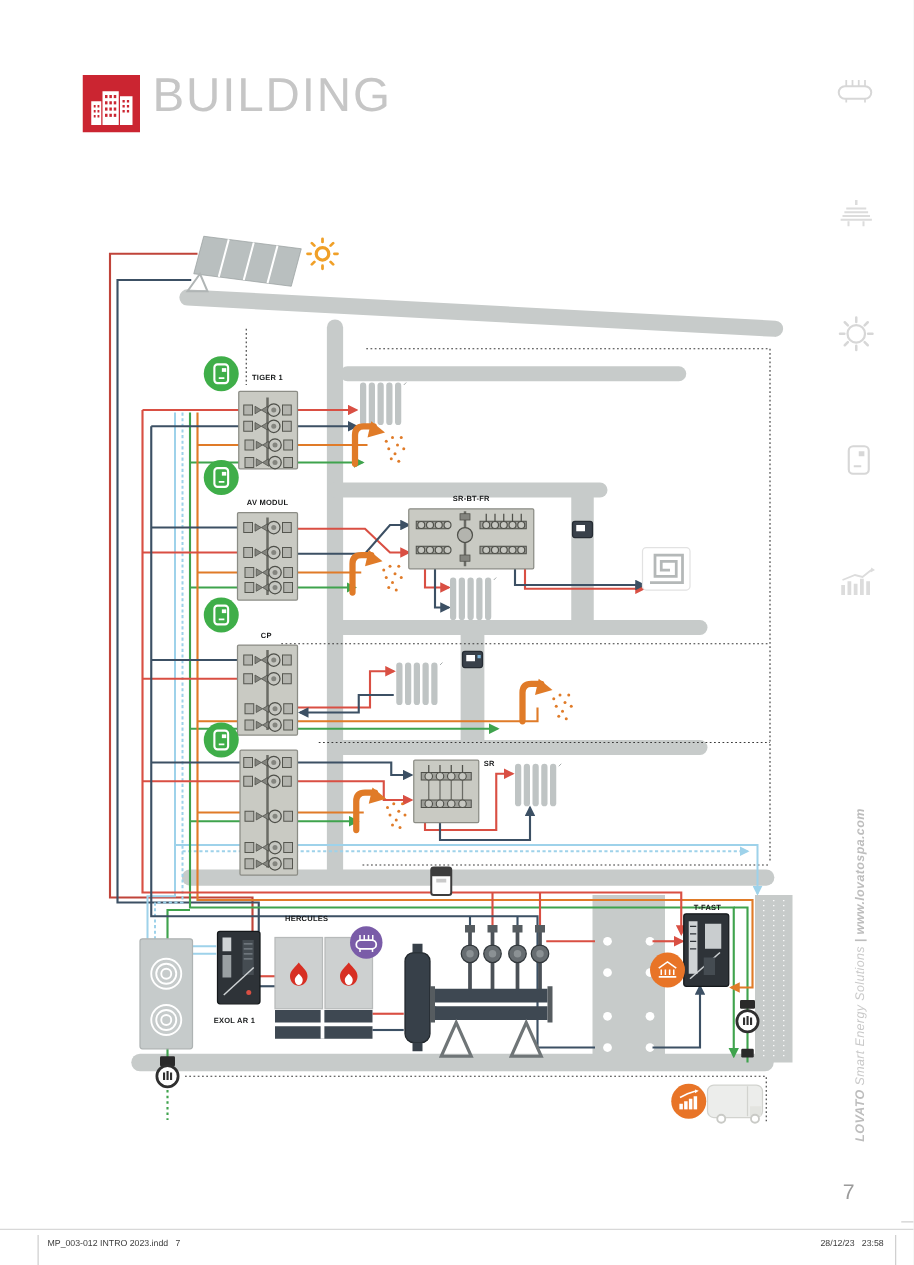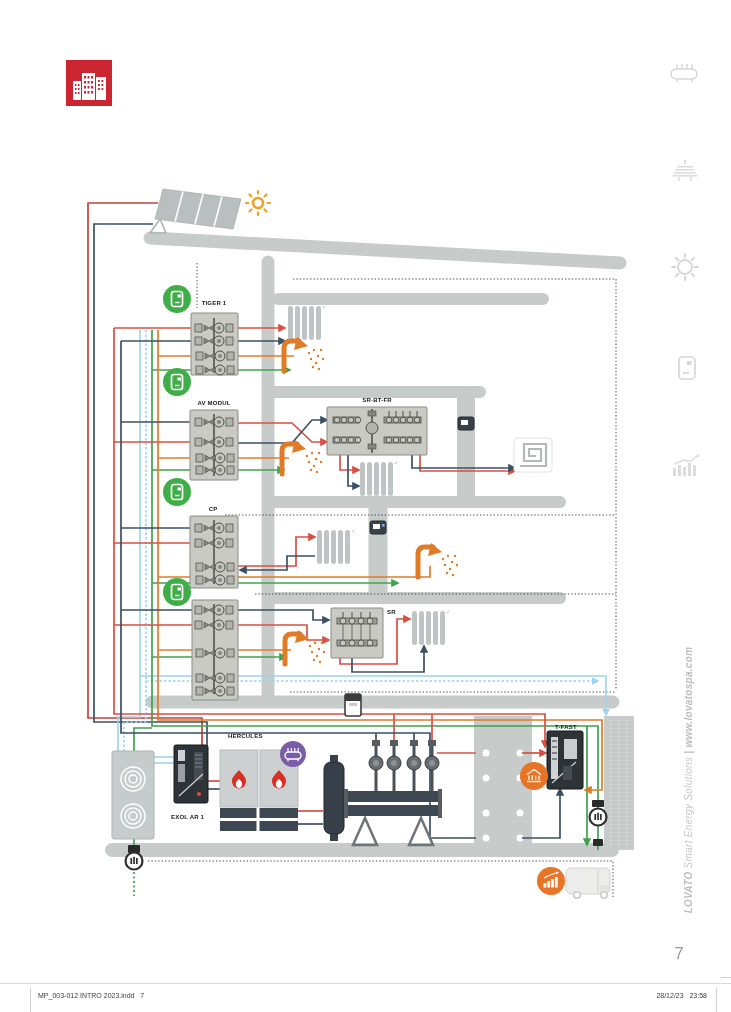--- a/index.html
+++ b/index.html
@@ -58,20 +58,21 @@
           <rect x="25" y="31" width="2" height="2.5"></rect>
         <rect x="32" y="20" width="1.8" height="2"></rect>
           <rect x="35.5" y="20" width="1.8" height="2"></rect>
         <rect x="32" y="24" width="1.8" height="2"></rect>
           <rect x="35.5" y="24" width="1.8" height="2"></rect>
         <rect x="32" y="28" width="1.8" height="2"></rect>
           <rect x="35.5" y="28" width="1.8" height="2"></rect>
       </g>
     </g>
   </svg>
+  <div class="title">BUILDING</div>
 
   <svg class="diagram" viewBox="0 0 731 1012">
     <defs>
       <marker id="mr" markerWidth="5" markerHeight="5" refX="4" refY="2.5" orient="auto">
           <path d="M0,0L5,2.5L0,5z" fill="#d94f43"></path>
         </marker>
       <marker id="mn" markerWidth="5" markerHeight="5" refX="4" refY="2.5" orient="auto">
           <path d="M0,0L5,2.5L0,5z" fill="#3c5064"></path>
         </marker>
       <marker id="mg" markerWidth="5" markerHeight="5" refX="4" refY="2.5" orient="auto">

